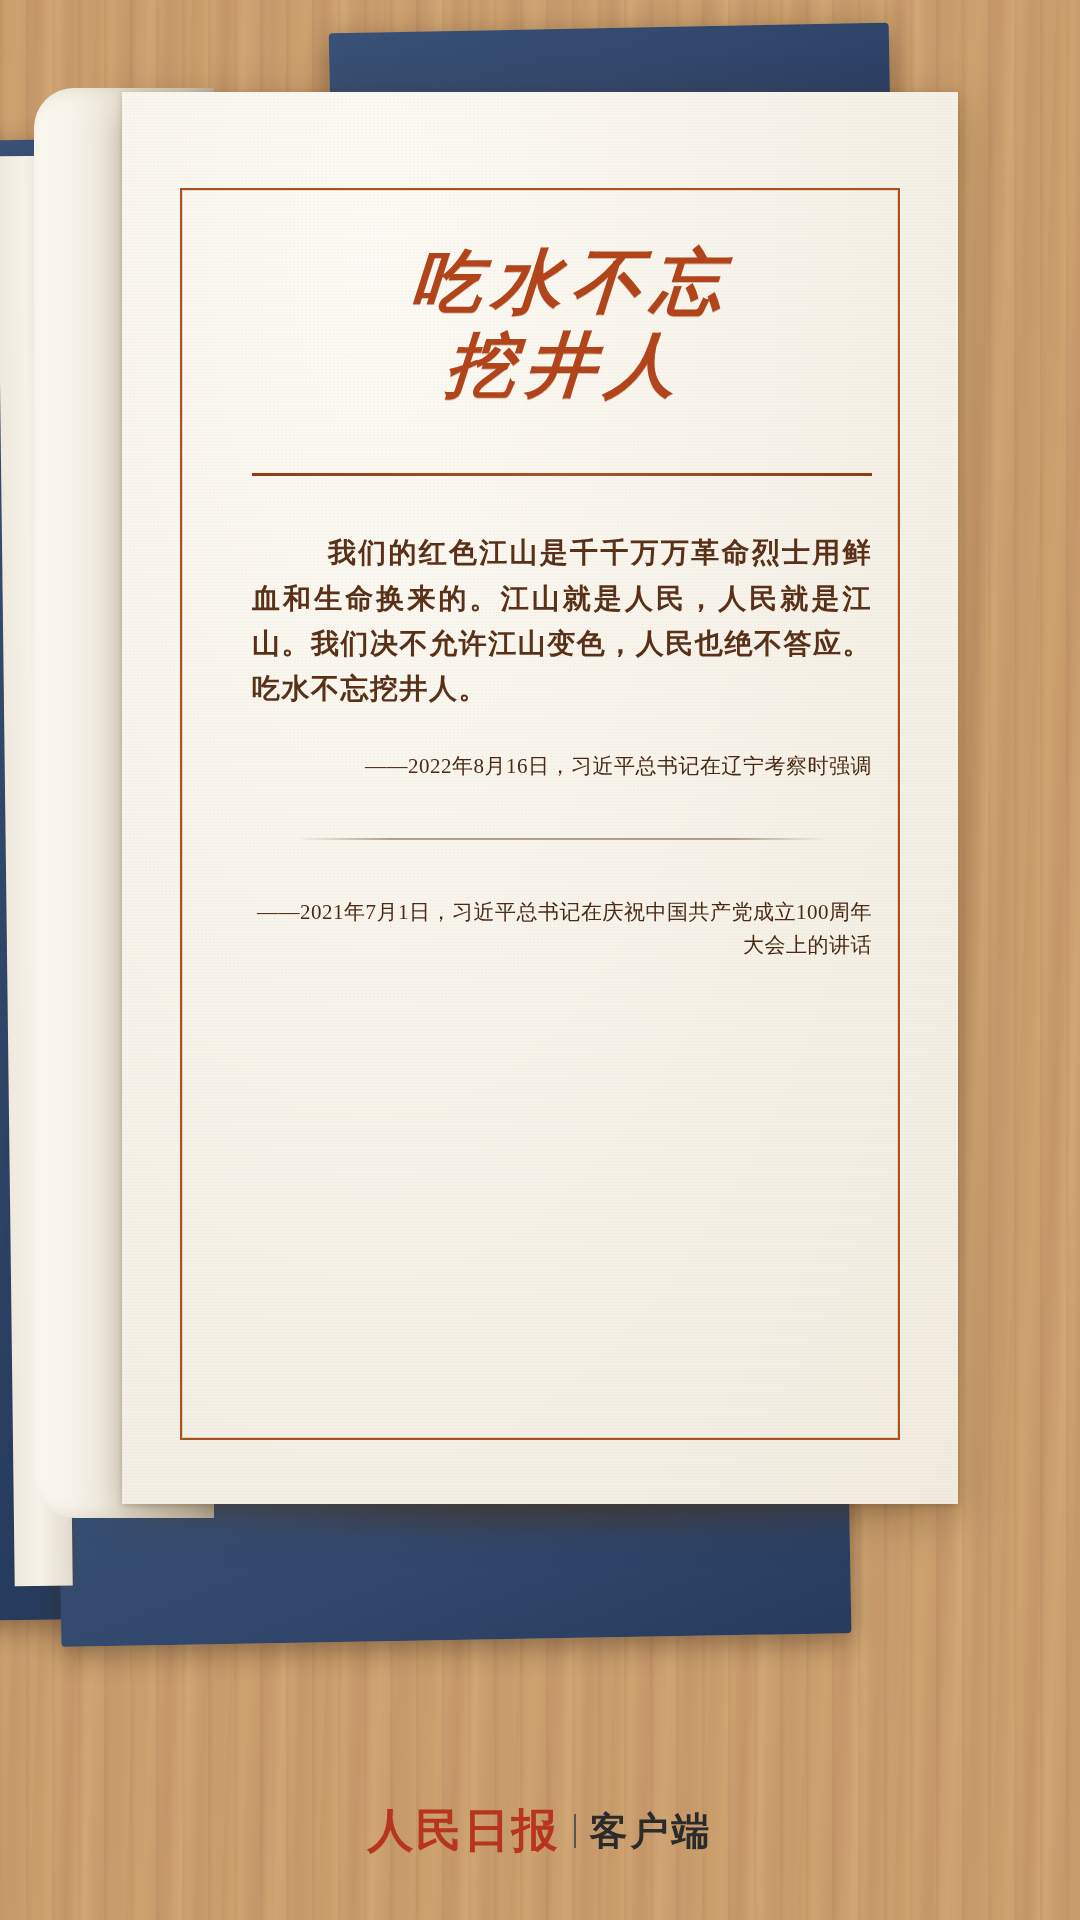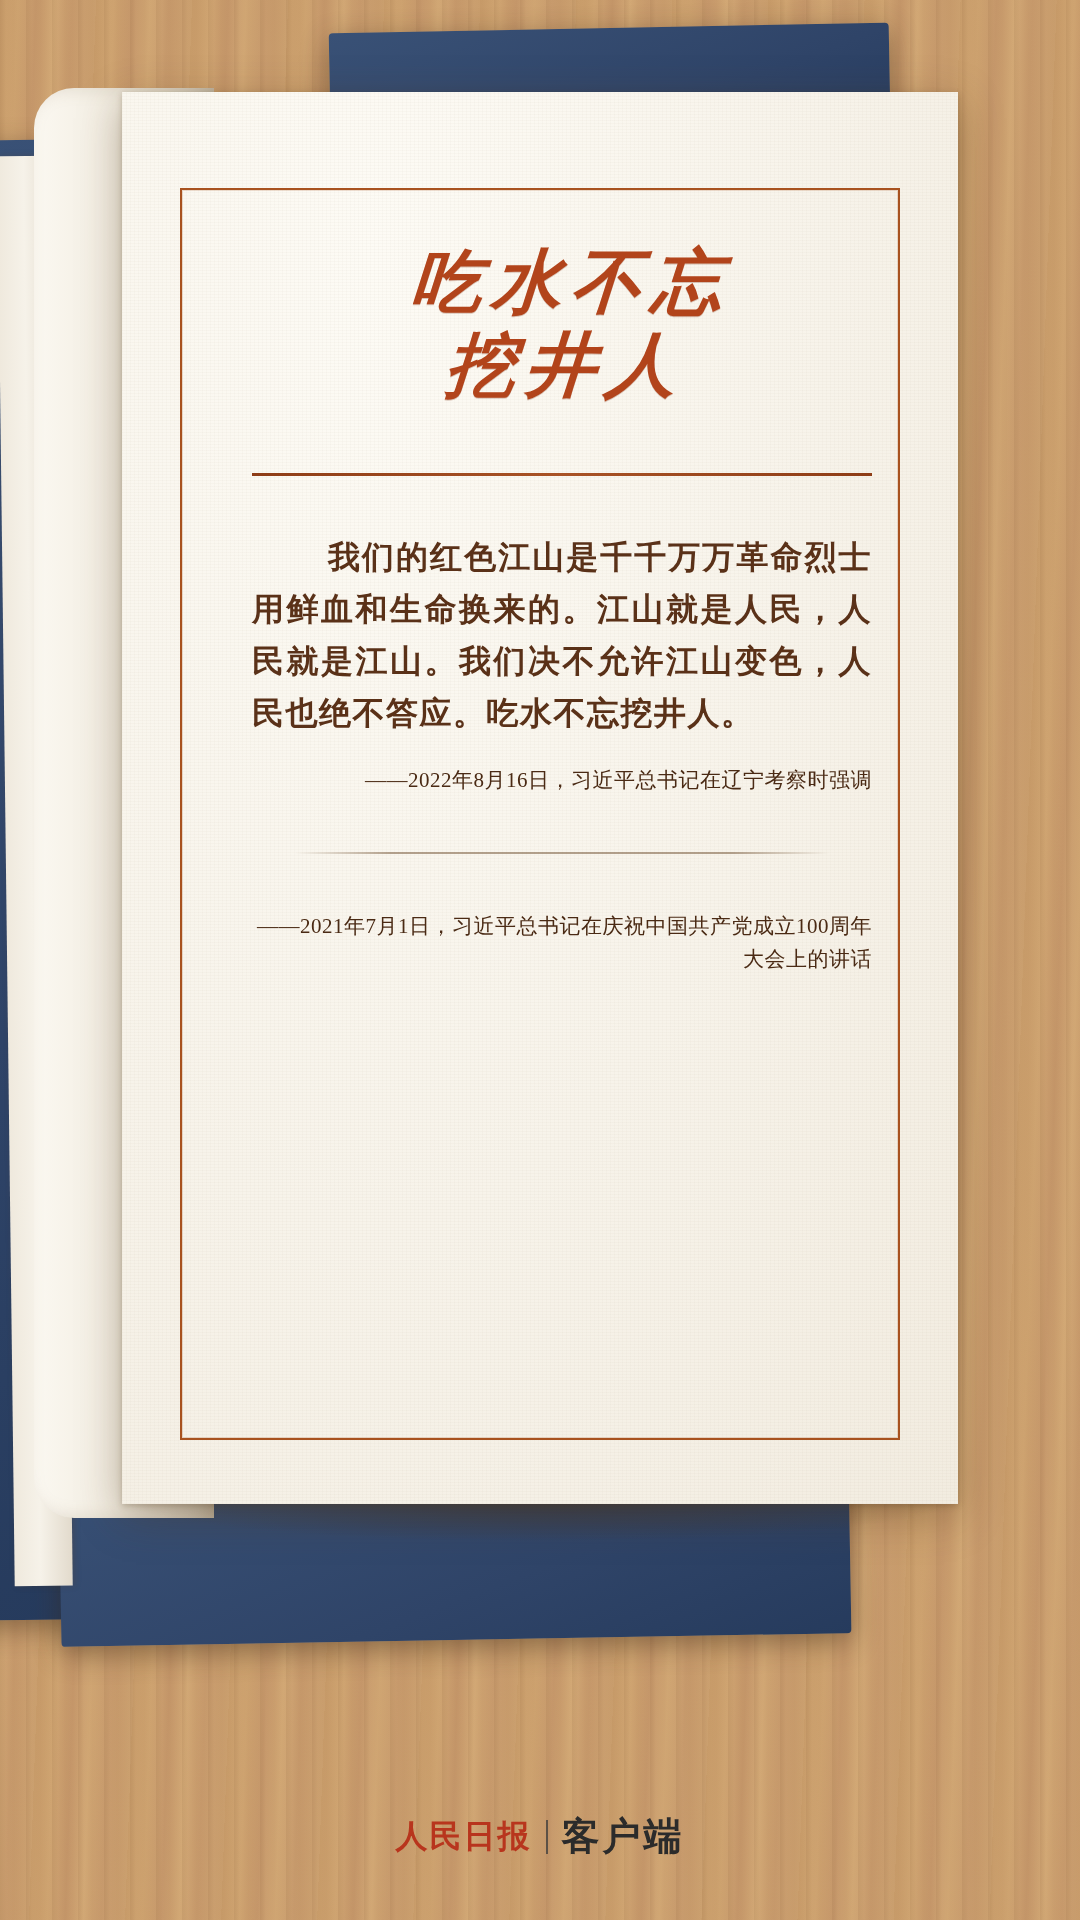--- a/index.html
+++ b/index.html
@@ -162,30 +162,30 @@
     margin: 66px auto 0 auto;
     width: 100%;
     height: 3px;
     background: linear-gradient(90deg, #8e3d17 0%, #a95326 50%, #8e3d17 100%);
   }
 
   
   .quote-block { margin-top: 56px; }
   .quote-text {
     color: #5a3118;
-    font-size: 32px;
+    font-size: 28px;
     line-height: 1.62;
     letter-spacing: 1.5px;
     text-indent: 76px;
     font-weight: 700;
     text-align: justify;
-    font-family: Liberation Sans, sans-serif;
+    font-family: Liberation Mono, monospace;
   }
   .attrib {
-    margin-top: 24px;
+    margin-top: 36px;
     color: #4a2a14;
     font-size: 21px;
     line-height: 1.55;
     text-align: right;
     letter-spacing: 0.5px;
   }
   .divider {
     margin: 56px auto 0 auto;
     width: 86%;
     height: 2px;
@@ -198,21 +198,21 @@
     left: 0;
     right: 0;
     bottom: 58px;
     display: flex;
     align-items: center;
     justify-content: center;
     gap: 14px;
   }
   .logo-cn {
     color: #b8351d;
-    font-size: 32px;
+    font-size: 46px;
     font-weight: 700;
     letter-spacing: 2px;
     font-family: Liberation Sans, sans-serif;
   }
   .logo-sep {
     width: 2px;
     height: 34px;
     background: #3b3b3b;
     opacity: 0.75;
   }

